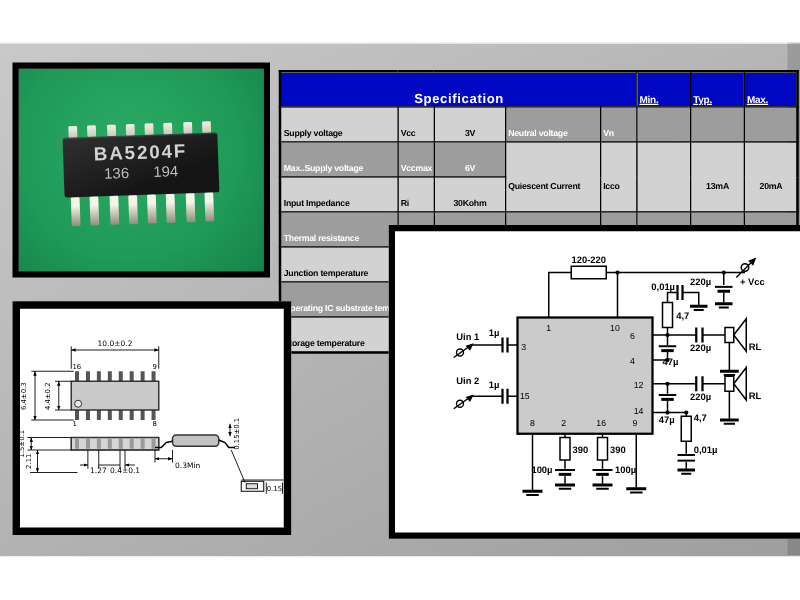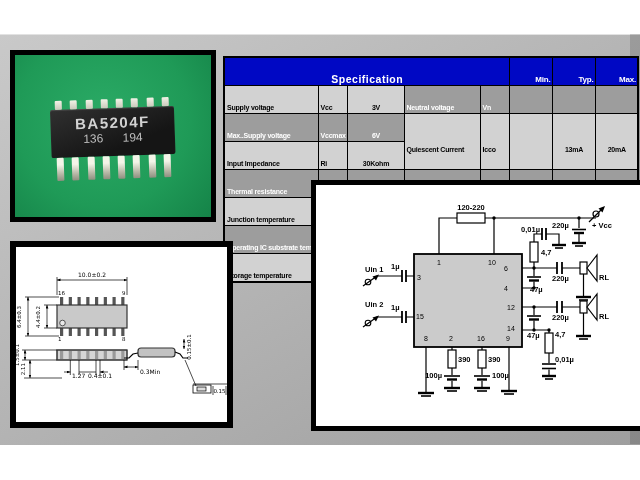--- a/index.html
+++ b/index.html
@@ -22,21 +22,21 @@
   .chip-line1{padding-top:6px;font-size:15px;letter-spacing:1.5px;font-weight:bold;color:#d2d2d2;}
   .chip-line2{font-size:12px;word-spacing:16px;color:#bdbdbd;}
 
   
   .spec{position:absolute;left:223px;top:56px;}
   table.spec-t{border-collapse:collapse;table-layout:fixed;width:414px;border:2px solid #000;}
   table.spec-t td{border:1px solid #000;height:11px;padding:16px 1px 0 2px;font-size:7px;font-weight:bold;
                   line-height:1;white-space:nowrap;overflow:hidden;letter-spacing:-0.2px;}
   .hd td{background:#0008c4;color:#fff;height:14px;}
   .title{text-align:center;font-size:10.5px !important;letter-spacing:.5px !important;}
-  .hcol{text-align:right;font-size:8px !important;}
+  .hcol{text-align:left;font-size:8px !important;text-decoration:underline;}
   .lt{background:#d2d2d2;color:#000;}
   .dk{background:#9d9d9d;color:#fff;}
   .dkv{background:#9d9d9d;color:#161616;}
   .vl{text-align:center;}
   .sy{letter-spacing:-0.3px;}
 
   
   .drawing{position:absolute;left:10px;top:241px;width:223px;height:187px;box-sizing:border-box;
            border:6px solid #000;background:#fff;}
   .circuit{position:absolute;left:272px;top:180px;width:356px;height:251px;box-sizing:border-box;

